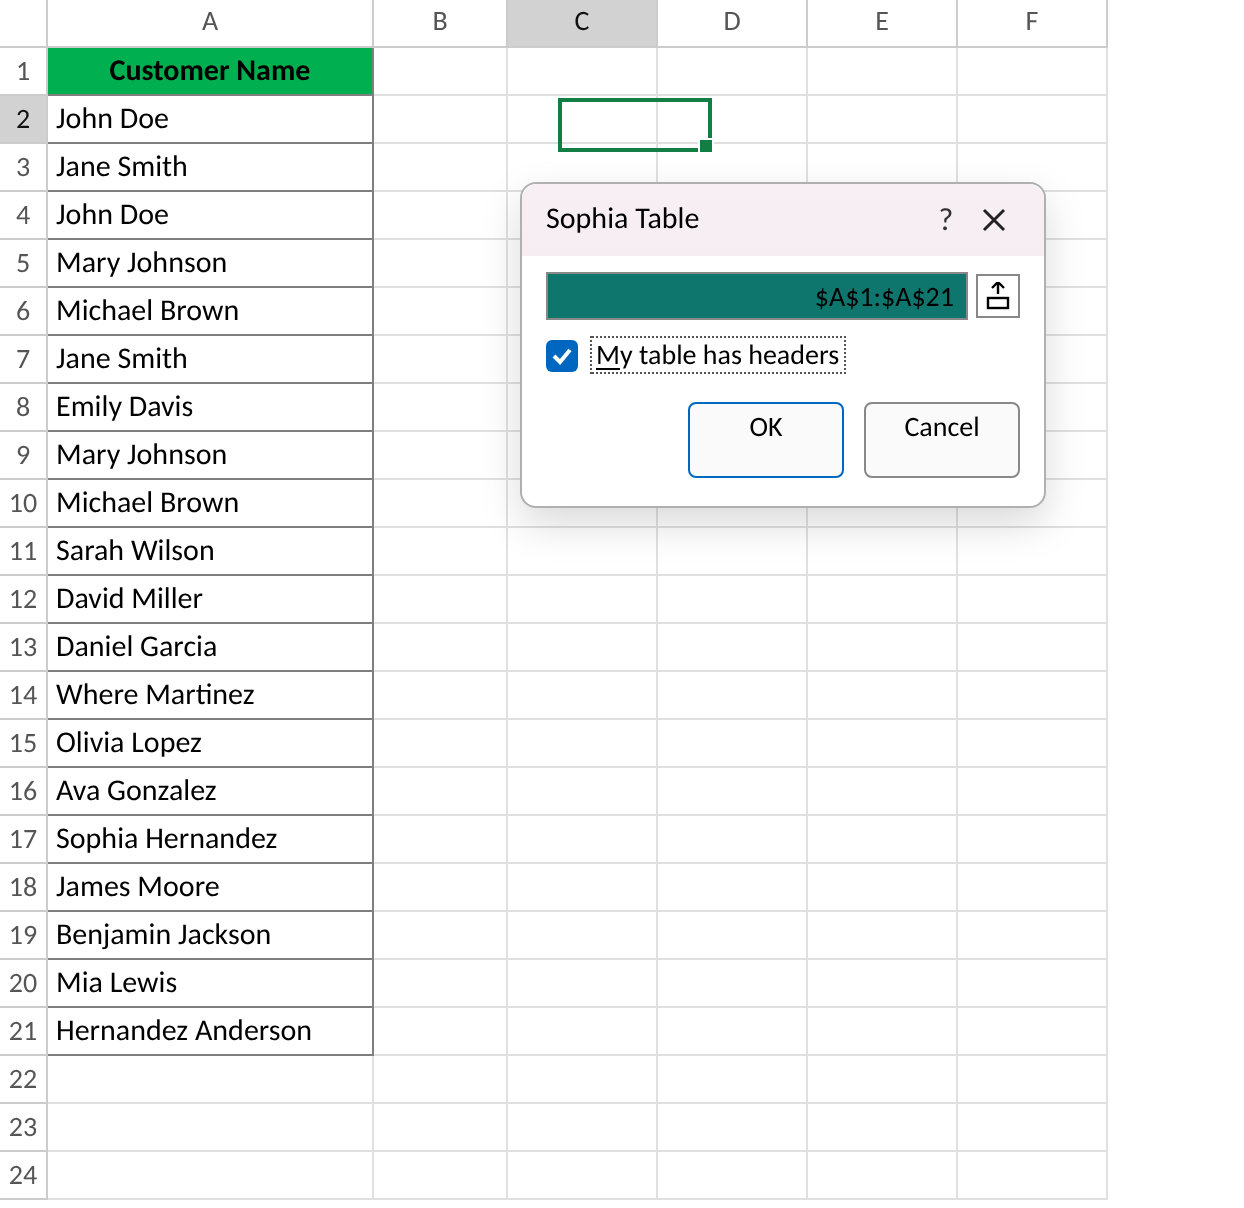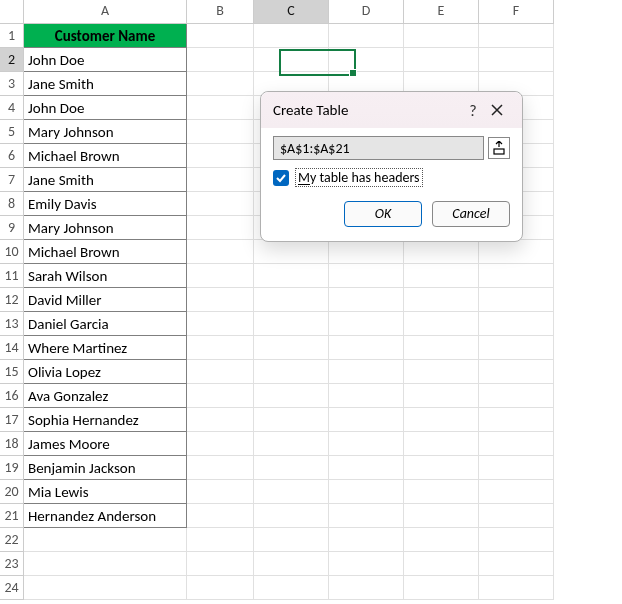--- a/index.html
+++ b/index.html
@@ -149,21 +149,22 @@
     gap: 4px;
     margin-bottom: 8px;
   }
   .dlg-input {
     flex: 1;
     height: 24px;
     border: 1px solid #888;
     padding: 0 6px;
     font-size: 14px;
     font-family: inherit;
-    background: #e5e5e5;
+    background: #0f766e;
+    text-align: right;
   }
   .range-btn {
     width: 22px;
     height: 22px;
     border: 1px solid #888;
     background: #fff;
     display: flex;
     align-items: center;
     justify-content: center;
   }
@@ -191,28 +192,27 @@
   }
   .check-label .u { text-decoration: underline; text-underline-offset: 2px; }
   .dlg-buttons {
     display: flex;
     justify-content: flex-end;
     gap: 10px;
     padding: 0 12px;
   }
   .btn {
     min-width: 78px;
-    height: 26px;
+    height: 38px;
     border: 1px solid #888;
     border-radius: 4px;
     background: #fafafa;
     font-size: 14px;
     text-align: center;
     line-height: 24px;
-    font-style: italic;
   }
   .btn.primary {
     border: 1px solid #0067c0;
   }
 </style>
 </head>
 <body>
 
 <div class="grid">
   <div class="col-headers">
@@ -441,21 +441,21 @@
         <div class="cell colE"></div>
         <div class="cell colF"></div>
       </div>
     </div>
 </div>
 
 <div class="active-cell"></div>
 
 <div class="dialog">
   <div class="dlg-title">
-    <span class="dlg-title-text">Create Table</span>
+    <span class="dlg-title-text">Sophia Table</span>
     <span class="dlg-help">?</span>
     <span class="dlg-close">
       <svg width="12" height="12" viewBox="0 0 12 12">
           <path d="M1 1 L11 11 M11 1 L1 11" stroke="#222" stroke-width="1.5" fill="none"></path>
         </svg>
     </span>
   </div>
   <div class="dlg-body">
     <div class="dlg-input-row">
       <input class="dlg-input" value="$A$1:$A$21" style="">

